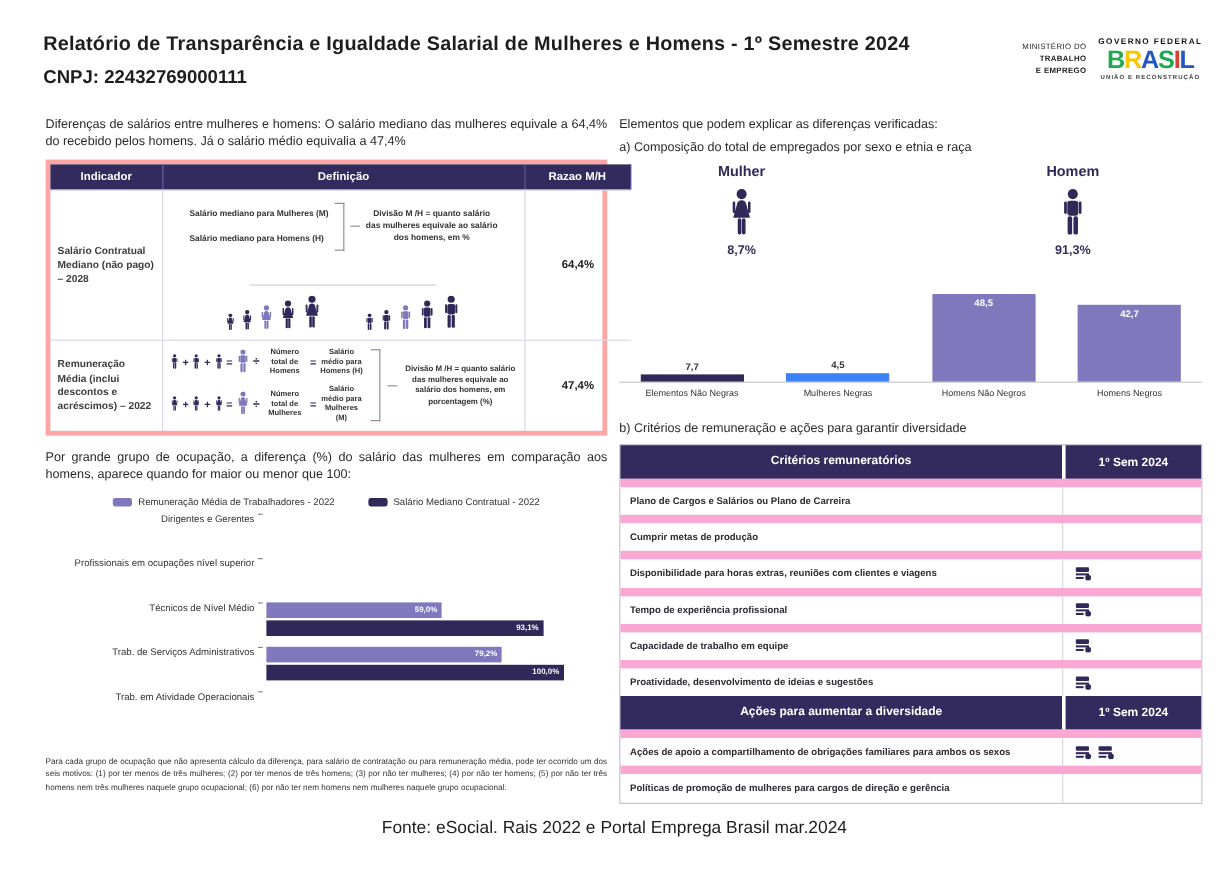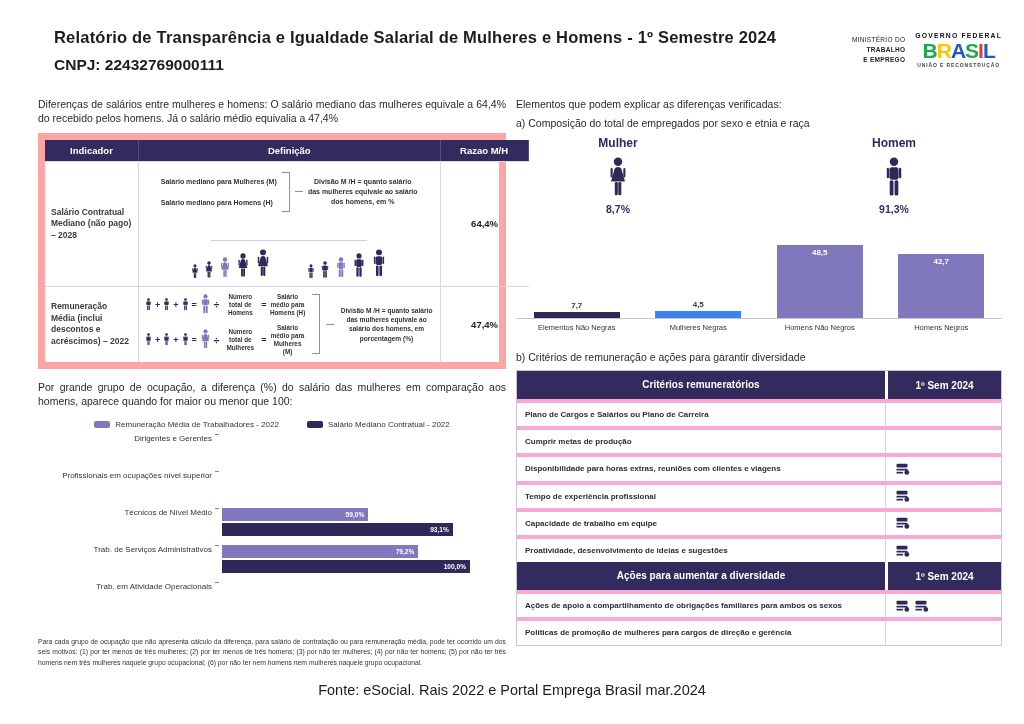--- a/index.html
+++ b/index.html
@@ -1,38 +1,38 @@
 <!DOCTYPE html>
 <html lang="pt-BR"><head>
 <meta charset="utf-8">
 <style>
   html,body{margin:0;padding:0;background:#fff;}
   .page{position:relative;width:1024px;height:724px;background:#fff;overflow:hidden;
         font-family:"Liberation Sans",sans-serif;color:#222;}
 
   
-  .hdr{position:absolute;left:54px;top:28px;right:22px;display:flex;justify-content:space-between;align-items:flex-start;}
+  .hdr{position:absolute;left:36px;top:28px;right:22px;display:flex;justify-content:space-between;align-items:flex-start;}
   .hdr h1{margin:0;font-size:16.5px;font-weight:700;color:#1d1d1f;letter-spacing:.2px;}
   .cnpj{margin-top:9px;font-size:15.5px;font-weight:700;color:#1d1d1f;}
   .logo{display:flex;gap:10px;align-items:center;flex:none;margin-top:4px;}
   .ministry{font-size:6.5px;text-align:right;color:#222;line-height:1.55;letter-spacing:.3px;}
   .ministry .b{font-weight:bold;}
   .gov{text-align:center;}
   .gov-federal{font-size:6.8px;font-weight:bold;letter-spacing:1.2px;color:#111;}
   .brasil{font-size:21px;font-weight:900;letter-spacing:-1px;line-height:1;margin:1px 0;}
   .tagline{font-size:5px;letter-spacing:.9px;color:#444;font-weight:bold;}
   .c-g{color:#1fa84f}.c-y{color:#fdc500}.c-b{color:#2456c4}.c-r{color:#e23d2e}
 
   
   .col-l{position:absolute;left:38px;top:98px;width:468px;}
   .col-r{position:absolute;left:516px;top:98px;width:486px;}
   .para{font-size:10.5px;color:#2a2a2a;text-align:justify;line-height:1.33;margin:0;}
 
   
-  .itable{margin-top:7px;border:7px solid #fca5a5;display:grid;grid-template-columns:94px 1fr 88px;}
+  .itable{margin-top:7px;border:4px solid #fca5a5;display:grid;grid-template-columns:94px 1fr 88px;}
   .ith{background:#332a5e;color:#fff;font-weight:bold;font-size:9.5px;text-align:center;padding:5px 2px;border-right:1px solid #564e8c;}
   .ith:last-child{border-right:none;}
   .icell{border-top:1px solid #d9d7e6;border-right:1px solid #d9d7e6;padding:6px;box-sizing:border-box;}
   .icell.last{border-right:none;}
   .ind{display:flex;align-items:center;font-weight:bold;color:#3c3c40;font-size:8.5px;line-height:1.35;}
   .ratio{display:flex;align-items:center;justify-content:center;font-weight:bold;font-size:9.5px;color:#222;}
 
   .def1-top{display:flex;align-items:center;justify-content:center;gap:5px;margin-top:4px;}
   .def-labels{display:flex;flex-direction:column;gap:14px;}
   .def-label{font-size:7px;font-weight:bold;color:#333;}
@@ -81,21 +81,21 @@
   .vslot{flex:1;display:flex;justify-content:center;align-items:flex-end;height:100%;}
   .vbar{width:86px;position:relative;}
   .vval{position:absolute;width:100%;text-align:center;font-weight:bold;font-size:8px;left:0;}
   .lbl-out .vval{bottom:100%;margin-bottom:2px;color:#333;}
   .lbl-in .vval{top:3px;color:#fff;}
   .vcats{display:flex;margin-top:4px;}
   .vcat{flex:1;text-align:center;font-size:7.5px;color:#333;}
 
   .bsection{margin-top:19px;}
   .ctable{border:1px solid #c7c7d2;margin-top:7px;}
-  .crow{display:flex;border-top:4px solid #f9a8d4;}
+  .crow{display:flex;border-top:7px solid #f9a8d4;}
   .crow.first{border-top:none;}
   .clabel{flex:1;padding:6px 8px;font-size:8px;font-weight:bold;color:#2c2c33;line-height:1.4;}
   .cval{width:116px;flex:none;border-left:1px solid #d7d7de;display:flex;align-items:center;gap:5px;padding-left:10px;box-sizing:border-box;}
   .chead{background:#332a5e;border-top:none;}
   .chead .clabel{color:#fff;text-align:center;font-size:10px;font-weight:bold;padding:7px 8px;}
   .chead .cval{color:#fff;font-weight:bold;font-size:10px;justify-content:center;border-left:3px solid #fff;padding-left:0;}
   .marker{fill:#2f2858;flex:none;}
 
   .source{position:absolute;left:0;right:0;bottom:26px;text-align:center;font-size:14.5px;color:#1d1d1f;}
   .defs-hidden{position:absolute;width:0;height:0;overflow:hidden;}

